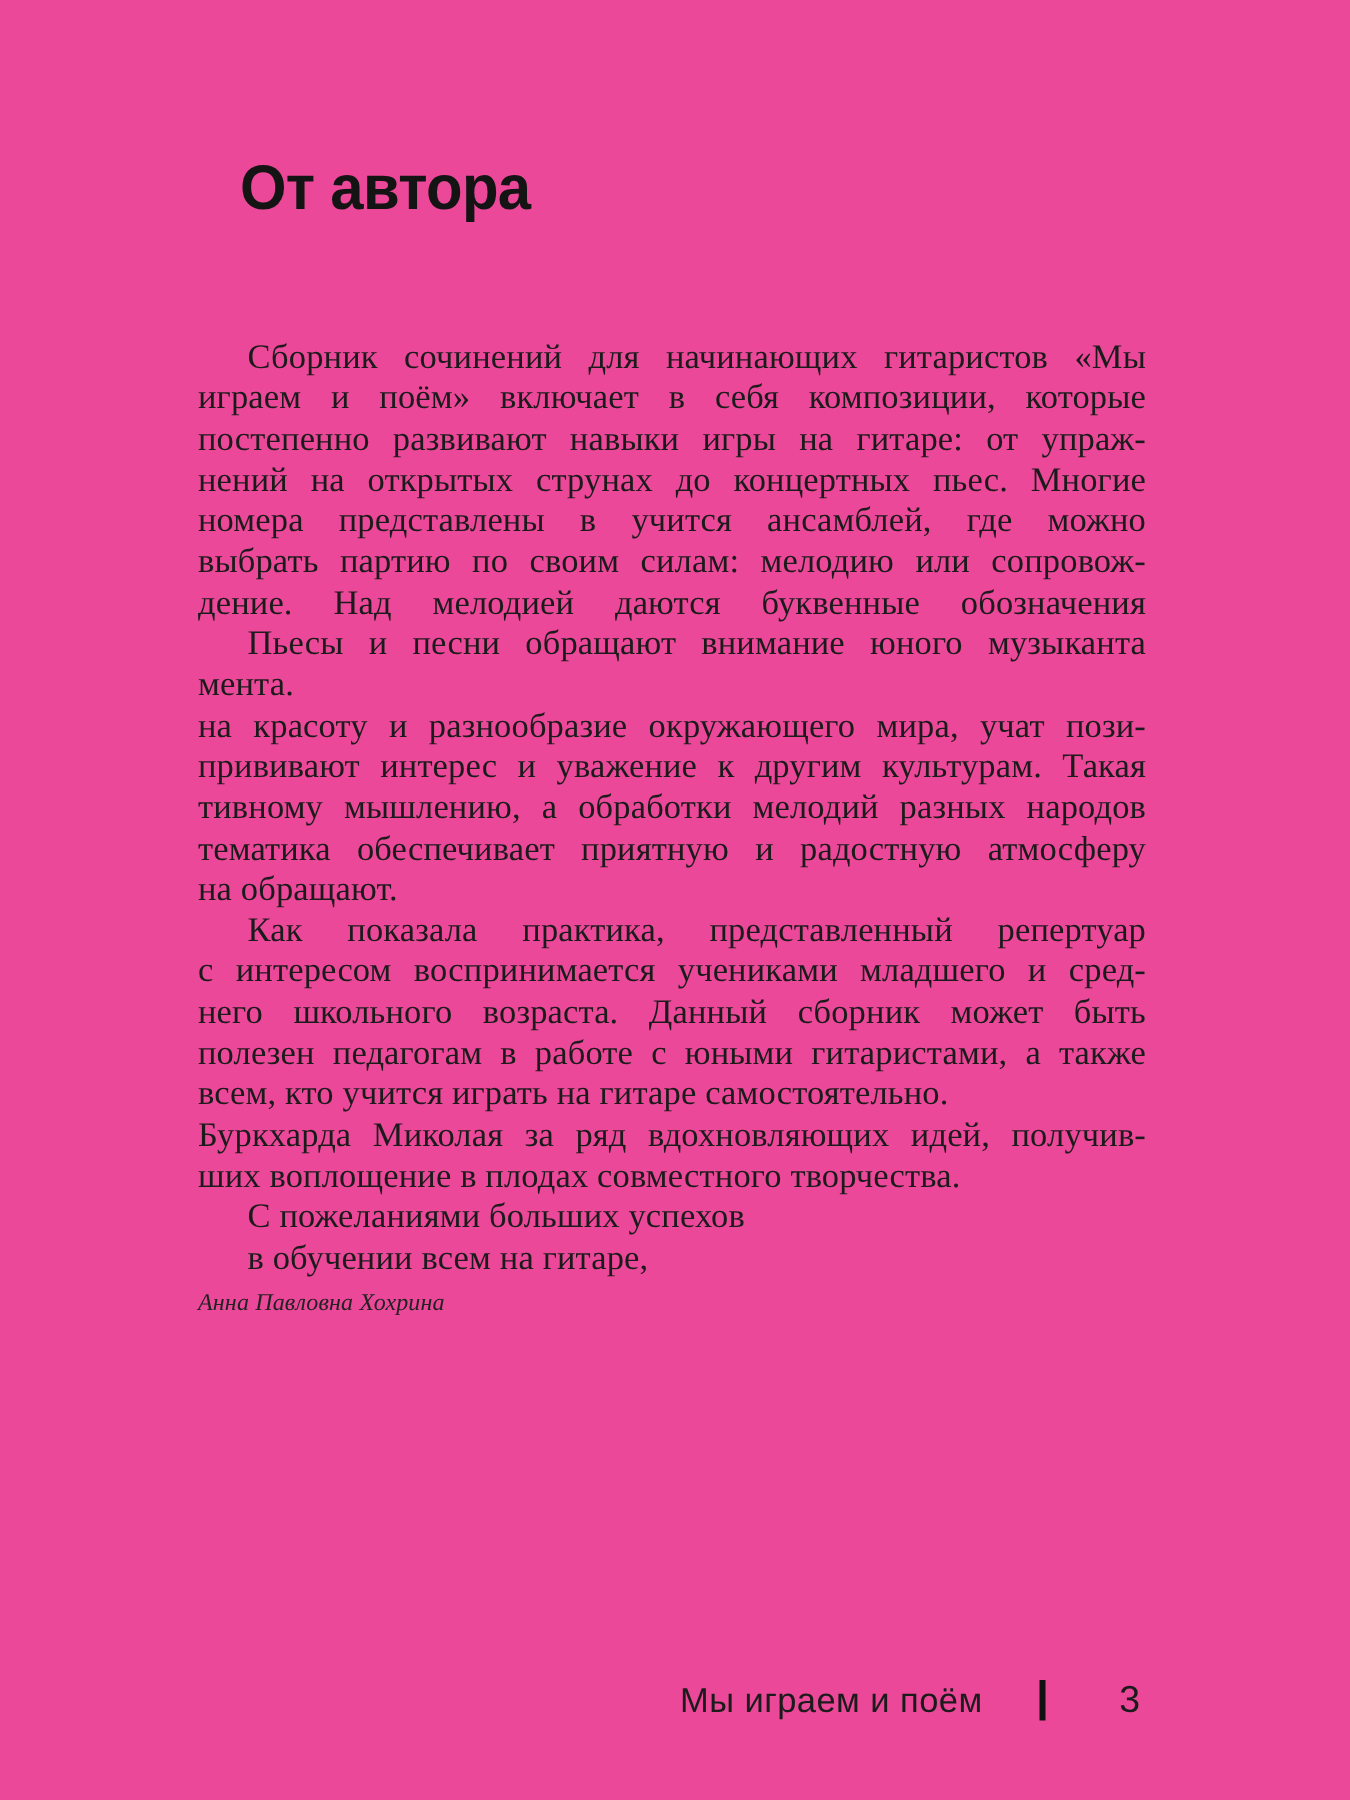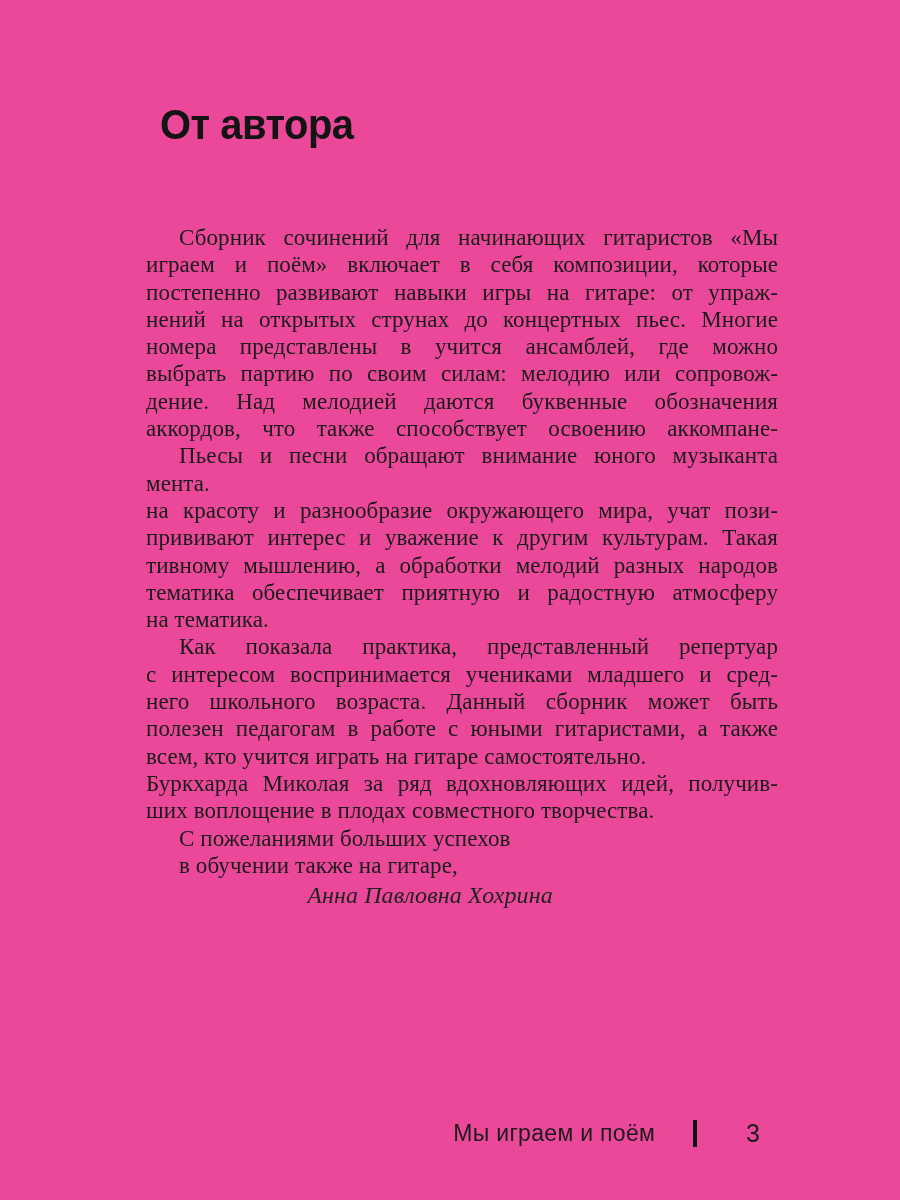--- a/index.html
+++ b/index.html
@@ -25,46 +25,46 @@
     font-weight: 700;
     font-size: 42px;
     line-height: 1.1;
     letter-spacing: -0.5px;
     color: #141414;
     transform: scaleX(0.95);
     transform-origin: left top;
   }
   .body-col {
     position: absolute;
-    left: 146px;
+    left: 132px;
     top: 224px;
     width: 632px;
     font-size: 23px;
     line-height: 27.3px;
     letter-spacing: 0.1px;
   }
   .line {
     white-space: normal;
   }
   .line.just {
     text-align: justify;
     text-align-last: justify;
     text-justify: inter-word;
   }
   .line.ind {
     padding-left: 33px;
   }
   .signature {
     width: 632px;
     margin-top: 3px;
-    text-align: center;
+    text-align: left;
     padding-right: 64px;
     box-sizing: border-box;
     font-style: italic;
-    font-size: 24px;
+    font-size: 16px;
     color: #222222;
   }
   .footer {
     position: absolute;
     top: 1118px;
     right: 140px;
     height: 30px;
     display: flex;
     align-items: center;
     font-family: "Liberation Sans", sans-serif;
@@ -94,37 +94,36 @@
 
   <div class="body-col">
     <div id="body-lines">
         <div class="line just ind">Сборник сочинений для начинающих гитаристов «Мы</div>
         <div class="line just">играем и поём» включает в себя композиции, которые</div>
         <div class="line just">постепенно развивают навыки игры на гитаре: от упраж-</div>
         <div class="line just">нений на открытых струнах до концертных пьес. Многие</div>
         <div class="line just">номера представлены в учится ансамблей, где можно</div>
         <div class="line just">выбрать партию по своим силам: мелодию или сопровож-</div>
         <div class="line just">дение. Над мелодией даются буквенные обозначения</div>
-        <div class="line just">аккордов, что также способствует освоению аккомпане-</div>
         <div class="line just ind">Пьесы и песни обращают внимание юного музыканта</div>
         <div class="line">мента.</div>
         <div class="line just">на красоту и разнообразие окружающего мира, учат пози-</div>
         <div class="line just">прививают интерес и уважение к другим культурам. Такая</div>
         <div class="line just">тивному мышлению, а обработки мелодий разных народов</div>
         <div class="line just">тематика обеспечивает приятную и радостную атмосферу</div>
-        <div class="line">на тематика.</div>
+        <div class="line">на обращают.</div>
         <div class="line just ind">Как показала практика, представленный репертуар</div>
         <div class="line just">с интересом воспринимается учениками младшего и сред-</div>
         <div class="line just">него школьного возраста. Данный сборник может быть</div>
         <div class="line just">полезен педагогам в работе с юными гитаристами, а также</div>
         <div class="line">всем, кто учится играть на гитаре самостоятельно.</div>
         <div class="line just">Буркхарда Миколая за ряд вдохновляющих идей, получив-</div>
         <div class="line">ших воплощение в плодах совместного творчества.</div>
         <div class="line ind">С пожеланиями больших успехов</div>
-        <div class="line ind">в обучении также на гитаре,</div>
+        <div class="line ind">в обучении всем на гитаре,</div>
       </div>
     <div class="signature">Анна Павловна Хохрина</div>
   </div>
 
   <div class="footer">
     <span class="book-title">Мы играем и поём</span>
     <span class="divider"></span>
     <span class="page-num">3</span>
   </div>
 

